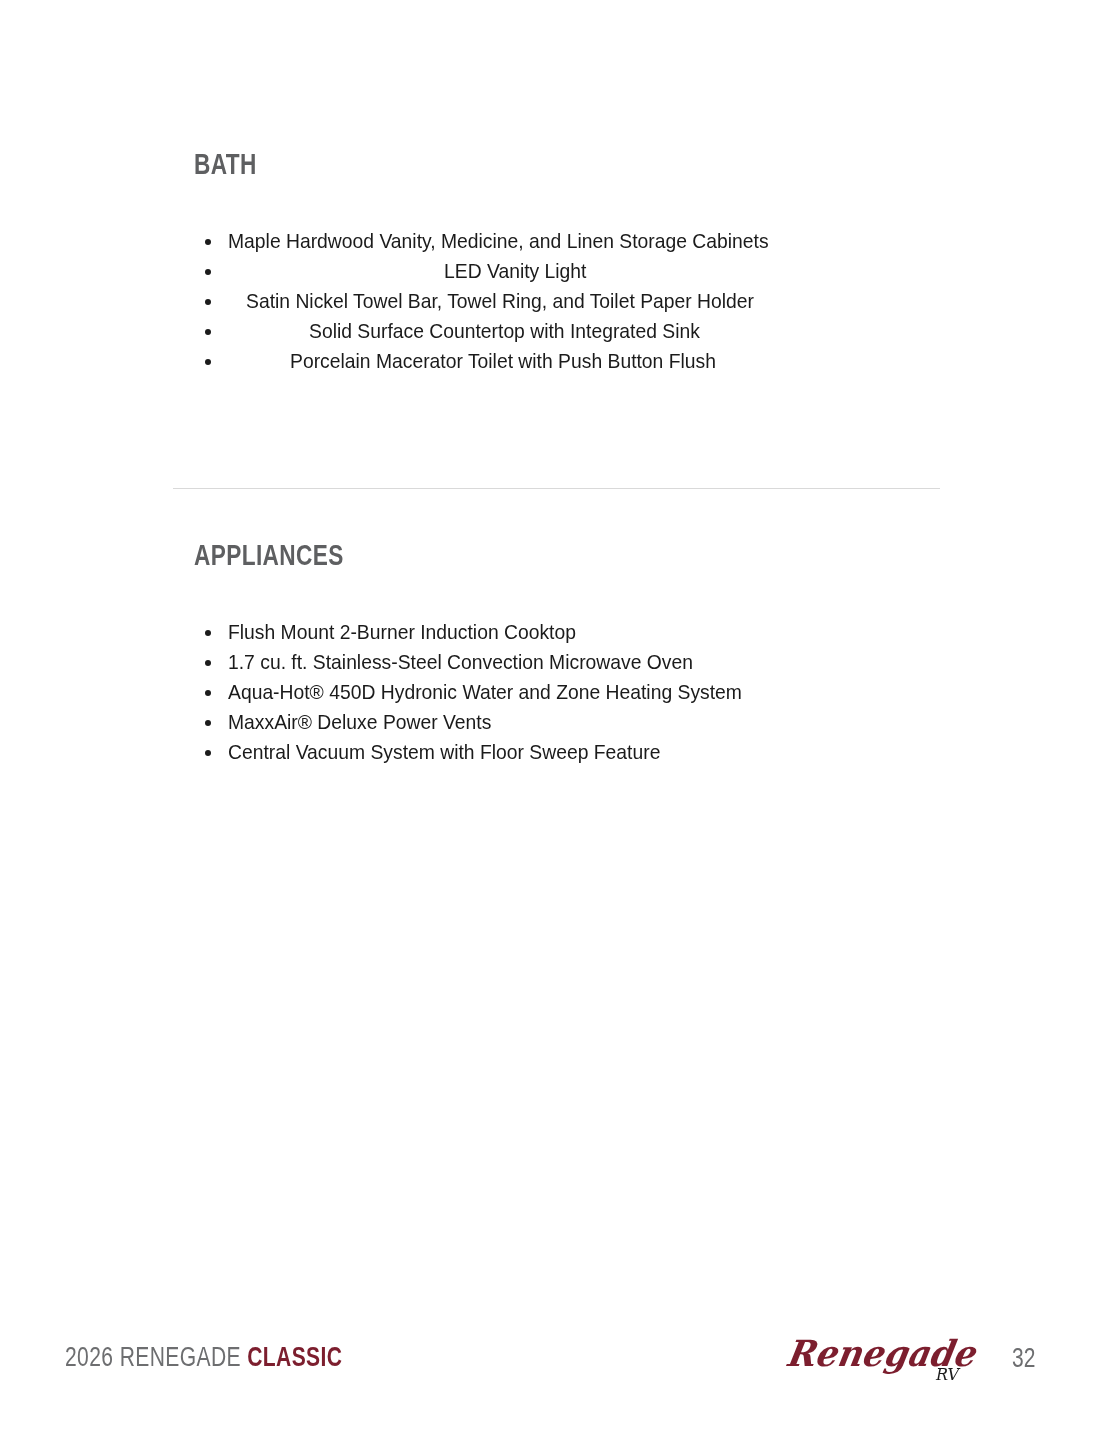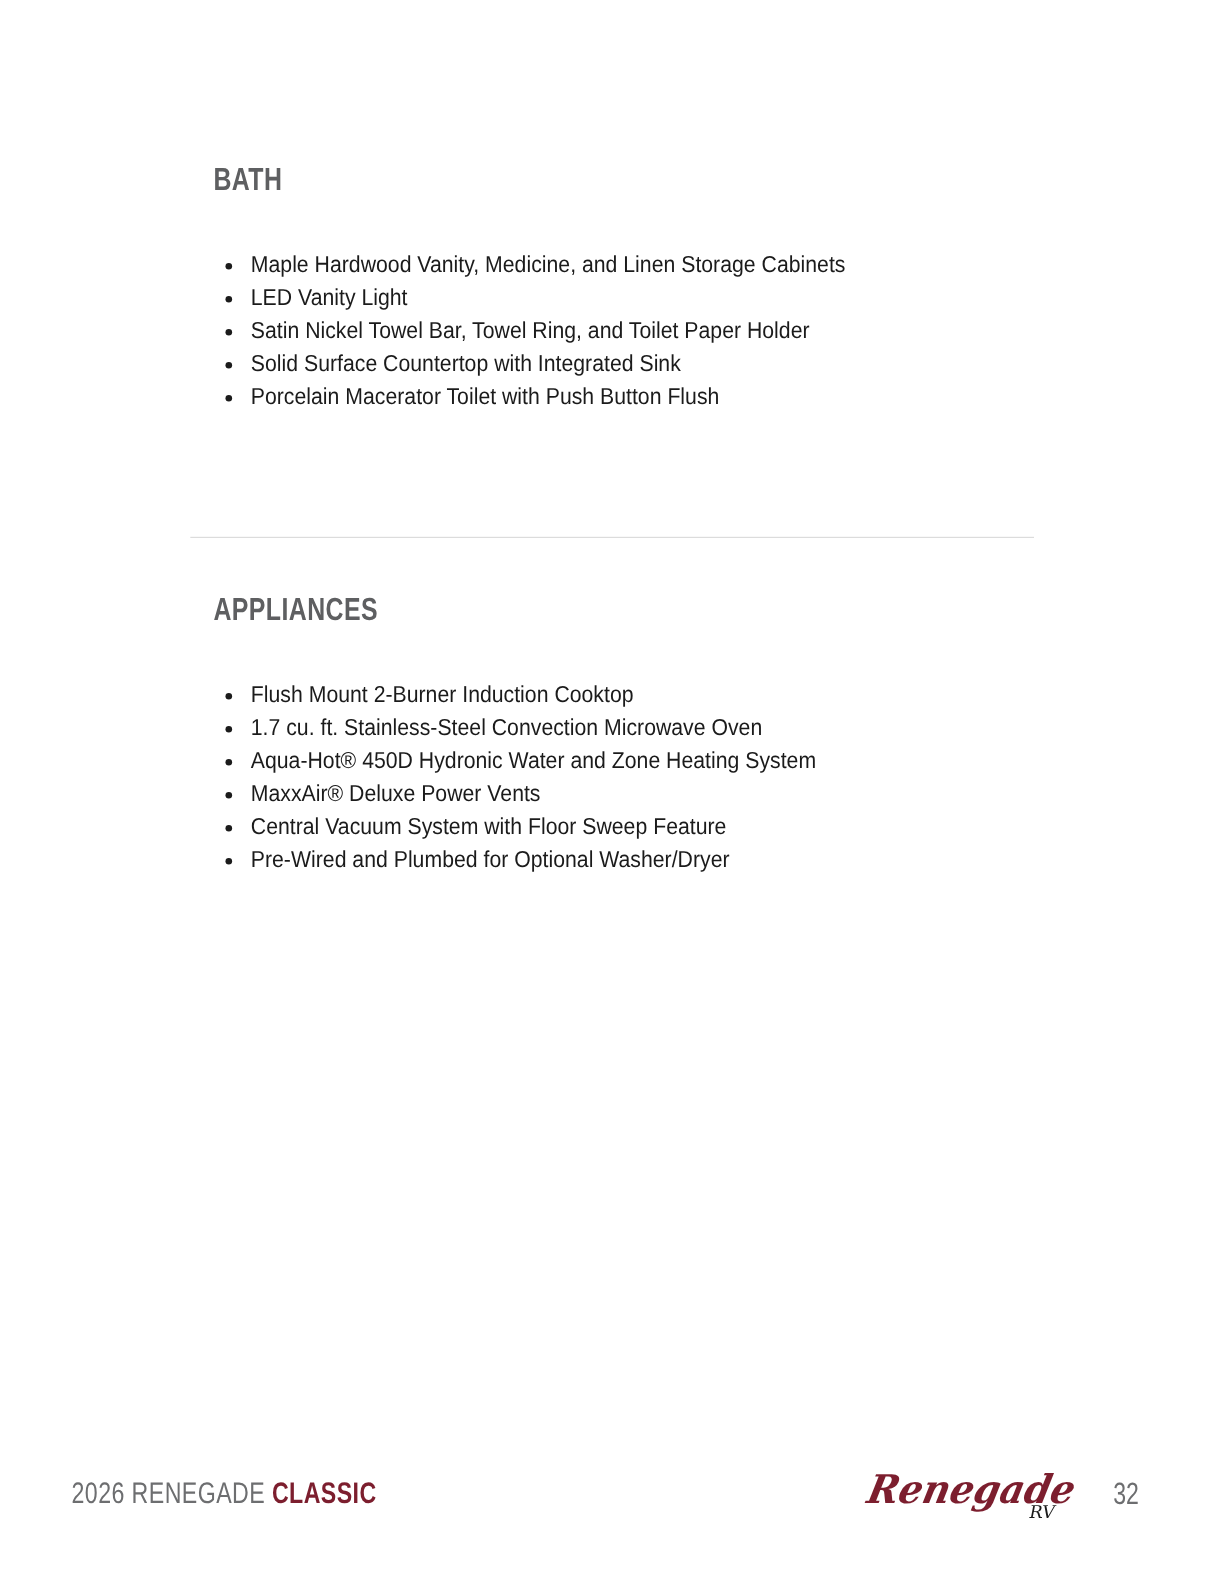--- a/index.html
+++ b/index.html
@@ -16,21 +16,21 @@
     position: absolute; left: 200px; margin: 0; padding: 0; list-style: none;
     font-family: "Liberation Sans", sans-serif; font-size: 21px; color: #1b1b1b;
     line-height: 30px;
   }
   ul.feature-list li { position: relative; padding-left: 28px; }
   ul.feature-list li .bullet {
     position: absolute; left: 5px; top: 13px; width: 6px; height: 6px; border-radius: 50%; background: #1b1b1b;
   }
   ul.feature-list li .txt { display: inline-block; transform: scaleX(0.92); transform-origin: left center; white-space: nowrap; }
   ul.feature-list li .txt.wrap { white-space: normal; width: 720px; }
-  #bath-list { top: 226px; }
+  #bath-list { top: 226px; text-align: center; }
   #appliances-list { top: 617px; }
   .divider { position: absolute; left: 173px; top: 488px; width: 767px; height: 1px; background: #d9d9d9; }
   .footer-left {
     position: absolute; left: 65px; top: 1342px; font-size: 27px; font-weight: 400;
     color: #6d6e70; transform: scaleX(0.78); transform-origin: left center; letter-spacing: 0.5px; white-space: nowrap;
   }
   .footer-left .accent { color: #7c1e2e; font-weight: 700; }
   .logo { position: absolute; left: 782px; top: 1332px; width: 200px; height: 52px; }
   .page-num {
     position: absolute; left: 1012px; top: 1342px; font-size: 28px; color: #6d6e70;
@@ -53,21 +53,20 @@
 <div class="divider"></div>
 
 <div class="section-title" id="title-appliances">APPLIANCES</div>
 
 <ul class="feature-list" id="appliances-list">
   <li><span class="bullet"></span><span class="txt">Flush Mount 2-Burner Induction Cooktop</span></li>
   <li><span class="bullet"></span><span class="txt">1.7 cu. ft. Stainless-Steel Convection Microwave Oven</span></li>
   <li><span class="bullet"></span><span class="txt">Aqua-Hot® 450D Hydronic Water and Zone Heating System</span></li>
   <li><span class="bullet"></span><span class="txt">MaxxAir® Deluxe Power Vents</span></li>
   <li><span class="bullet"></span><span class="txt">Central Vacuum System with Floor Sweep Feature</span></li>
-  <li><span class="bullet"></span><span class="txt">Pre-Wired and Plumbed for Optional Washer/Dryer</span></li>
 </ul>
 
 <div class="footer-left"><span>2026 RENEGADE </span><span class="accent">CLASSIC</span></div>
 
 <svg class="logo" viewBox="0 0 200 52">
   <text x="4" y="34" font-family="'DejaVu Serif', serif" font-style="italic" font-weight="700" font-size="36" fill="#7c1e2e" transform="skewX(-12) translate(8,0)" textLength="188" lengthAdjust="spacingAndGlyphs">Renegade</text>
   <text x="154" y="48" font-family="'DejaVu Serif', serif" font-style="italic" font-size="16" fill="#1b1b1b">RV</text>
 </svg>
 
 <div class="page-num">32</div>

